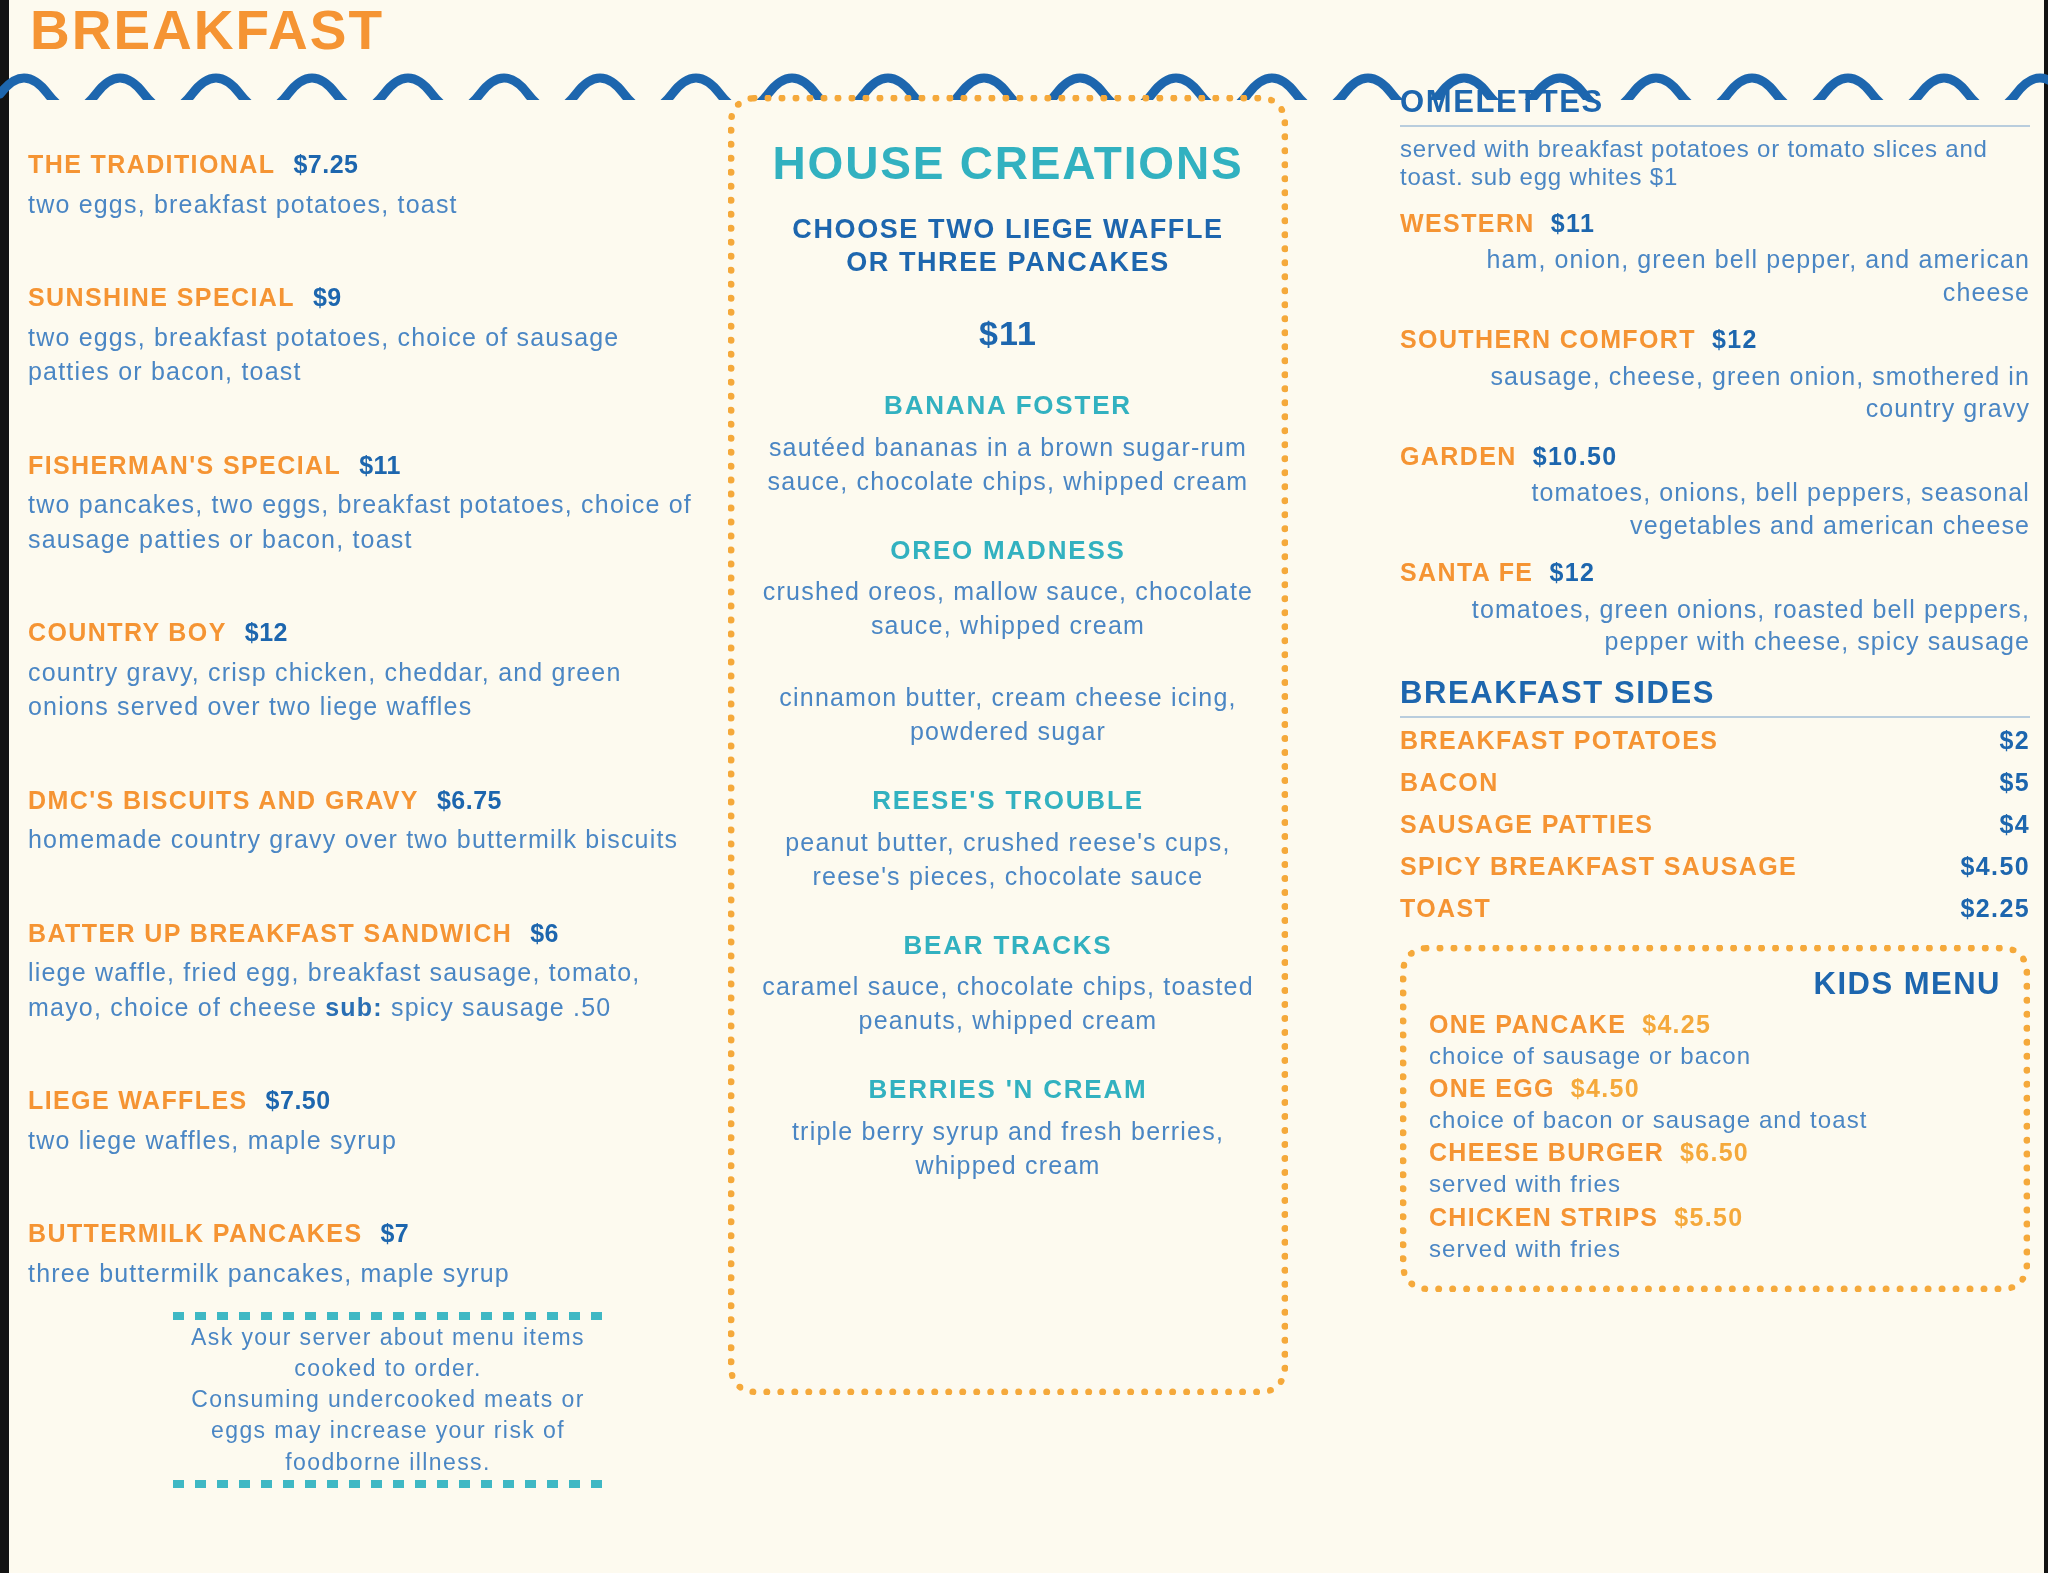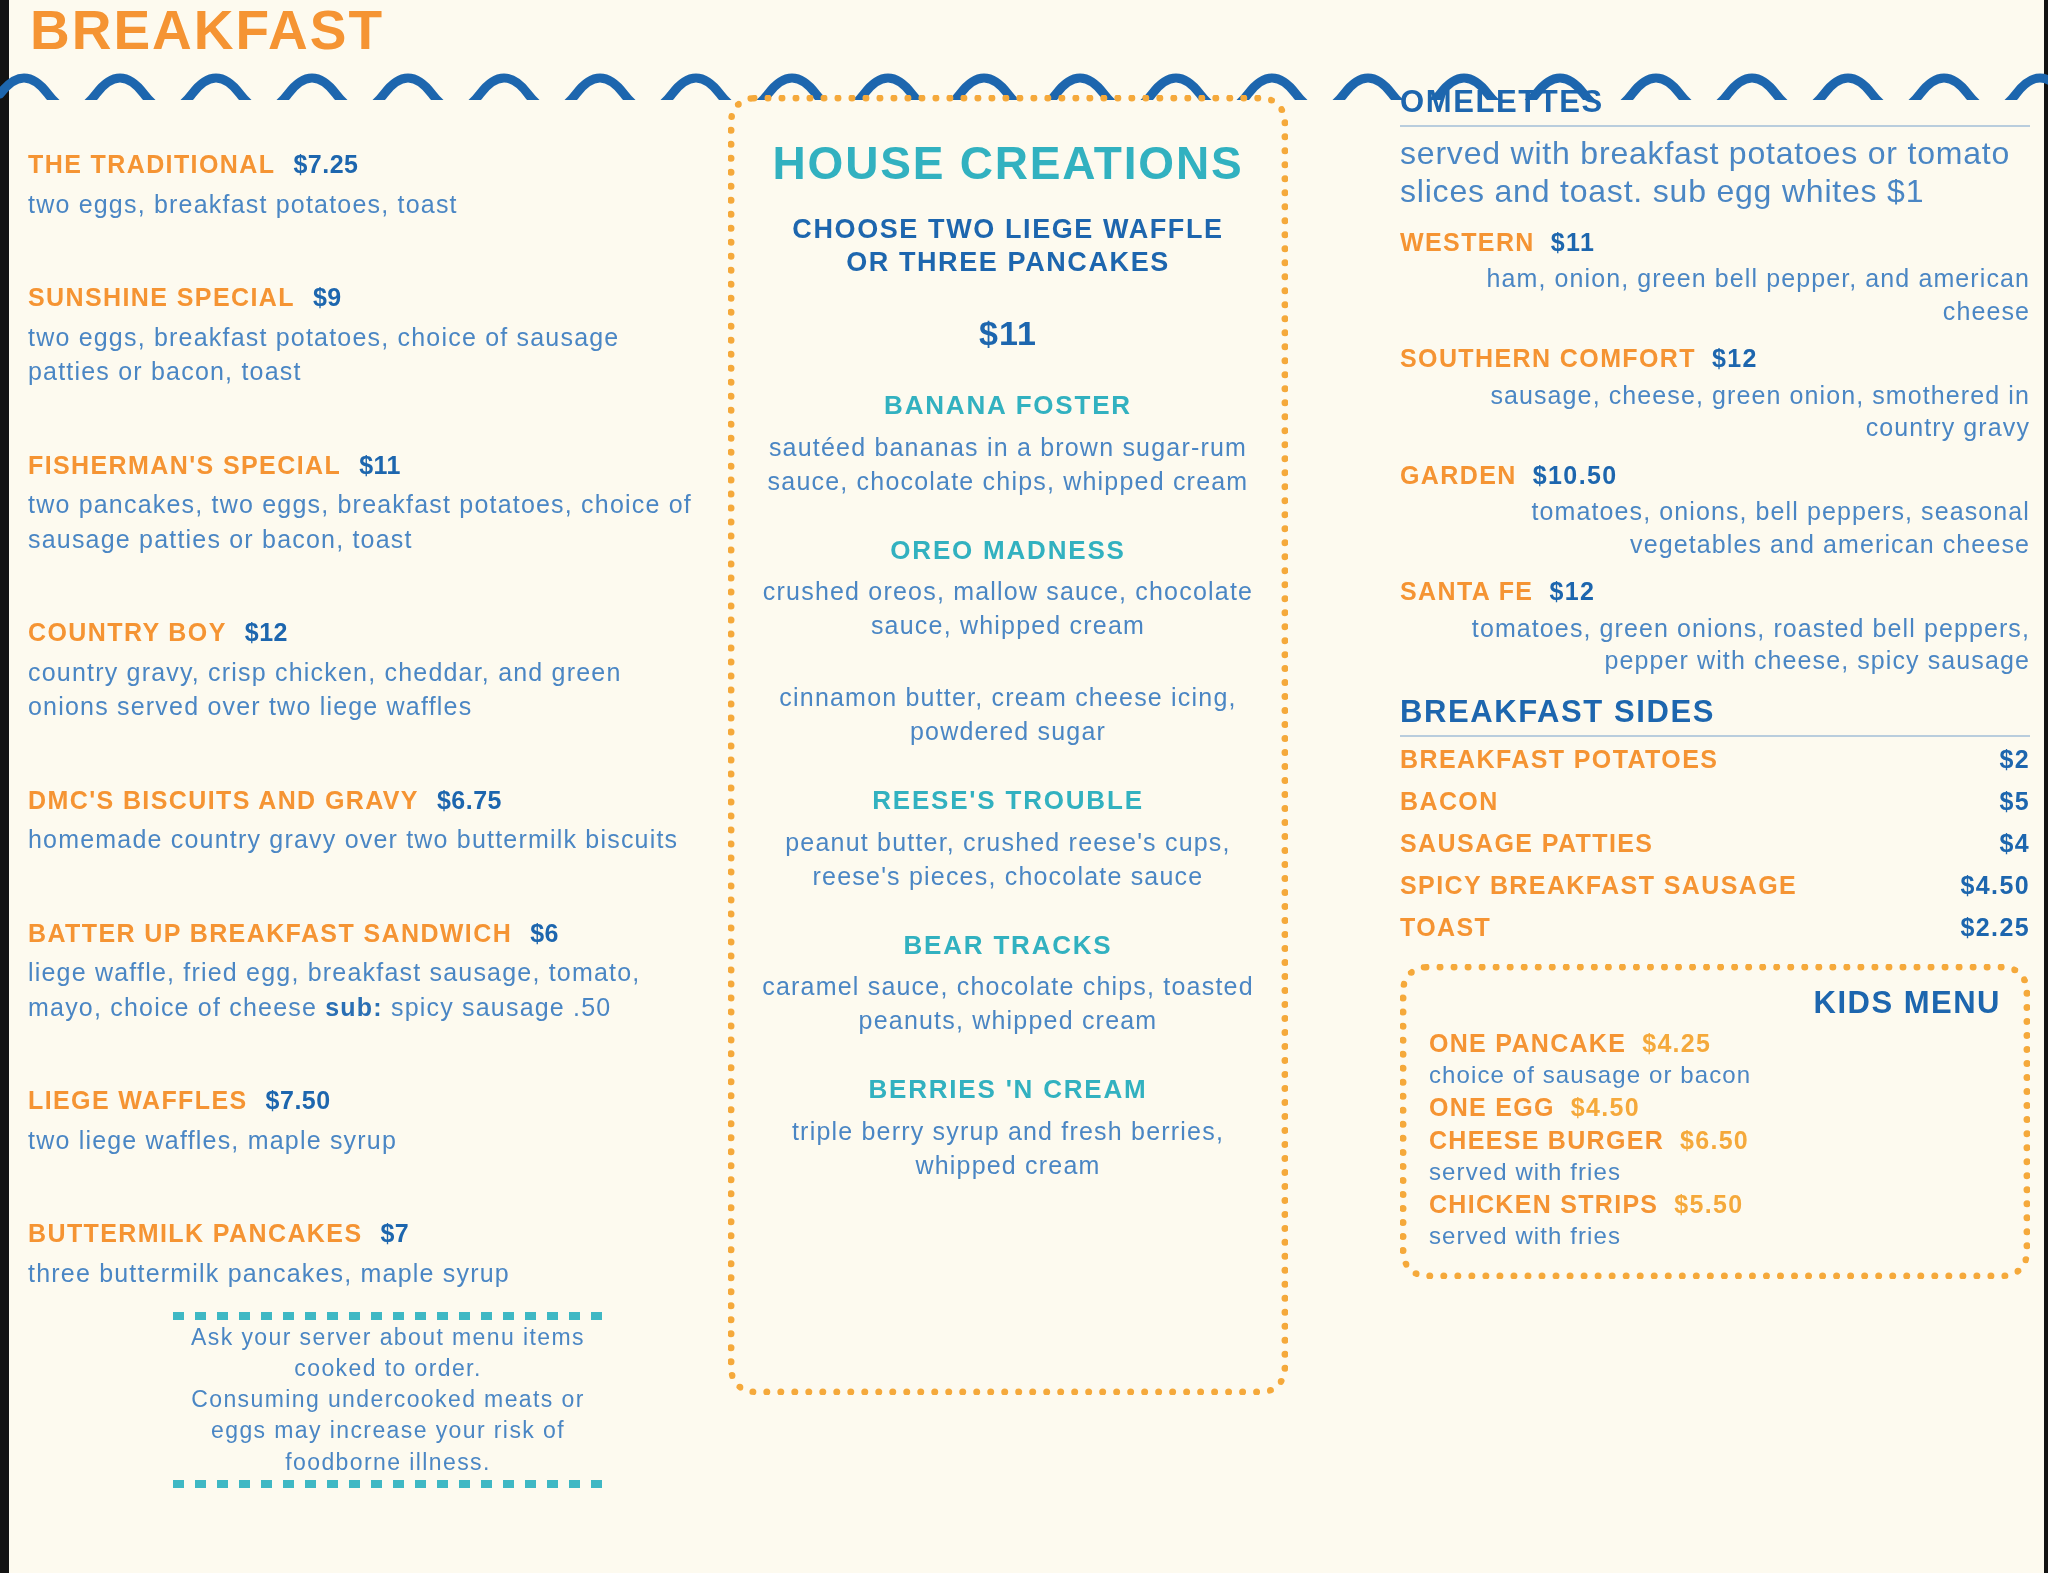--- a/index.html
+++ b/index.html
@@ -123,21 +123,21 @@
 
   
   .sec-title{
     font-size:31px;font-weight:bold;letter-spacing:1.6px;
     color:#1d66ae;margin:0;line-height:1.1;
   }
   .sec-rule{
     height:2px;background:#b9cddd;margin:6px 0 8px 0;width:100%;
   }
   .sec-note{
-    font-size:32px;color:#4a86c4;letter-spacing:0.8px;
+    font-size:24px;color:#4a86c4;letter-spacing:0.8px;
     line-height:1.18;margin:0 0 18px 0;font-weight:300;
   }
   .om-item{margin-bottom:18px;text-align:right;}
   .om-head{
     font-size:25px;font-weight:bold;letter-spacing:1.4px;
     color:#f59433;line-height:1.1;
     display:flex;align-items:baseline;gap:16px;flex-wrap:wrap;
   }
   .om-head .price{color:#1d66ae;}
   .om-desc{
@@ -388,20 +388,21 @@
             <span class="price">$4.25</span>
           </div>
           <div class="kid-desc">choice of sausage or bacon</div>
         </div>
 
         <div class="kid-item">
           <div class="kid-head">
             <span>ONE EGG</span>
             <span class="price">$4.50</span>
           </div>
+          <div class="kid-desc">choice of bacon or sausage and toast</div>
         </div>
 
         <div class="kid-item">
           <div class="kid-head">
             <span>CHEESE BURGER</span>
             <span class="price">$6.50</span>
           </div>
           <div class="kid-desc">served with fries</div>
         </div>
 

